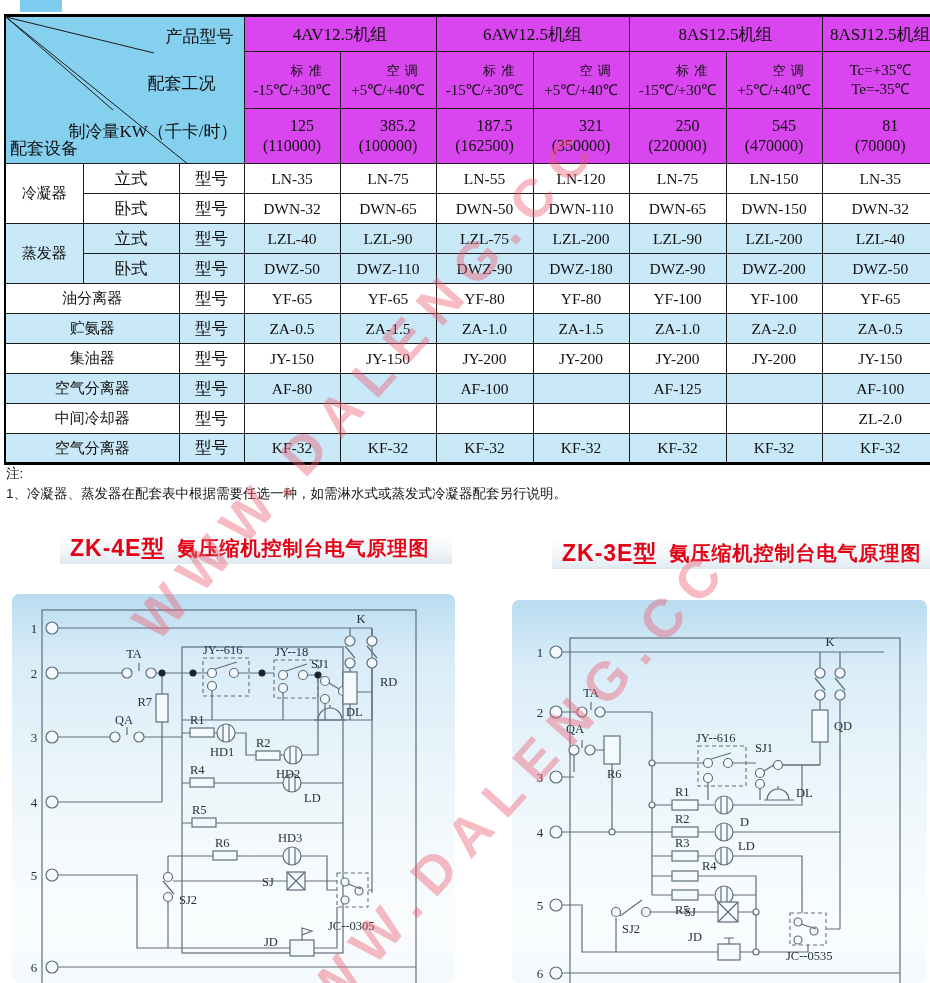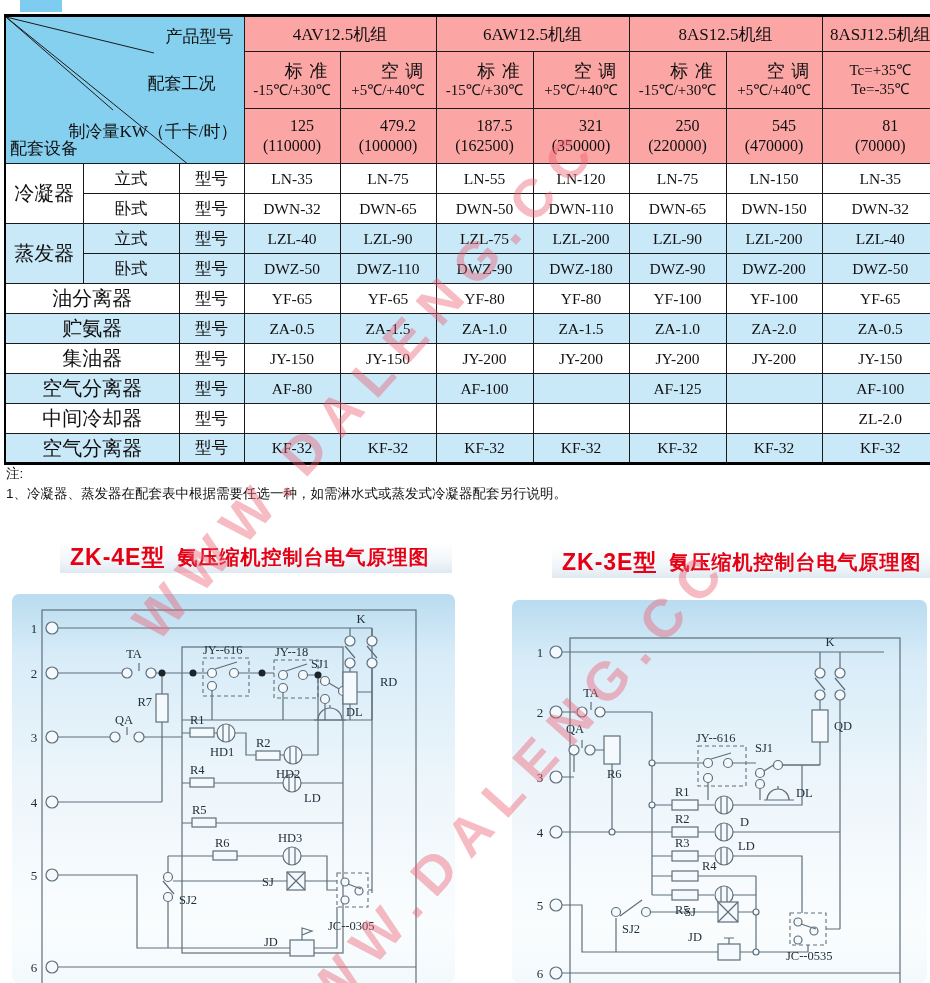--- a/index.html
+++ b/index.html
@@ -7,38 +7,38 @@
        font-family:"Liberation Sans",sans-serif;}
   
   .top-chip{position:absolute;left:20px;top:0;width:42px;height:12px;background:#7ecdf1;}
   
   .table-wrap{position:absolute;left:4px;top:14px;width:926px;height:552px;overflow:hidden;}
   table.spec{border-collapse:collapse;table-layout:fixed;width:934px;
              font-family:"Liberation Serif",serif;color:#101010;
              border:2px solid #000;border-top:3px solid #000;border-bottom:3px solid #000;}
   table.spec td{border:1px solid #1b1b1b;text-align:center;vertical-align:middle;padding:0;overflow:hidden;}
   tr.h1{height:36px;} tr.h2{height:57px;} tr.h3{height:55px;} tr.r{height:30px;}
-  td.hdr{background:#fca5a5;}
+  td.hdr{background:#d946ef;}
   td.corner{background:#85cfef;position:relative;}
   .corner-label{position:absolute;font-size:17px;white-space:nowrap;color:#101010;}
   td.mdl{font-size:17px;}
-  .cond1{font-size:18px;line-height:20px;letter-spacing:1px;padding-left:29px;}
+  .cond1{font-size:13px;line-height:20px;letter-spacing:1px;padding-left:29px;}
   .cond2{font-size:15px;line-height:19px;}
   .cap1{font-size:16px;line-height:20px;margin-left:20px;}
   .cap2{font-size:16px;line-height:20px;}
-  td.nm{font-size:20px;background:inherit;}
+  td.nm{font-size:15px;background:inherit;}
   td.sb,td.sp{font-size:16.5px;font-family:Liberation Mono, monospace;}
   td.v{font-size:15.5px;}
   tr.blue td{background:#c9e8f8;}
   tr.white td{background:#ffffff;}
   
   .notes{position:absolute;left:6px;top:464px;width:900px;font-size:13.5px;line-height:1.5;color:#111;
          font-family:"Liberation Sans",sans-serif;}
   
-  .sec{position:absolute;height:40px;display:flex;align-items:flex-end;}
+  .sec{position:absolute;height:40px;display:flex;align-items:flex-start;}
   .sec .chip{width:40px;background:#7ecdf1;}
   .sec .bar{display:flex;align-items:center;background:linear-gradient(180deg,#ffffff 0%,#f2f6fa 60%,#dfe9f1 100%);
             padding-left:10px;}
   .sec .mdl-t{color:#e60014;font-weight:bold;font-size:23px;letter-spacing:1px;}
   .sec .ttl-t{color:#e60014;font-weight:bold;font-size:20px;margin-left:12px;letter-spacing:1px;}
   
   .panel{position:absolute;border-radius:7px;
          background:linear-gradient(180deg,#b9dcf0 0%,#d8ecf8 16%,#eef6fb 50%,#fafdfe 85%,#f3f9fc 100%);}
   
   .ln{fill:none;stroke:#5f6f7a;stroke-width:1.2;}
@@ -118,21 +118,21 @@
             <div class="cond2">Tc=+35℃</div>
             <div class="cond2">Te=-35℃</div>
           </td>
   </tr>
   <tr class="h3">
     <td class="hdr">
             <div class="cap1">125</div>
             <div class="cap2">(110000)</div>
           </td>
     <td class="hdr">
-            <div class="cap1">479.2</div>
+            <div class="cap1">385.2</div>
             <div class="cap2">(100000)</div>
           </td>
     <td class="hdr">
             <div class="cap1">187.5</div>
             <div class="cap2">(162500)</div>
           </td>
     <td class="hdr">
             <div class="cap1">321</div>
             <div class="cap2">(350000)</div>
           </td>

